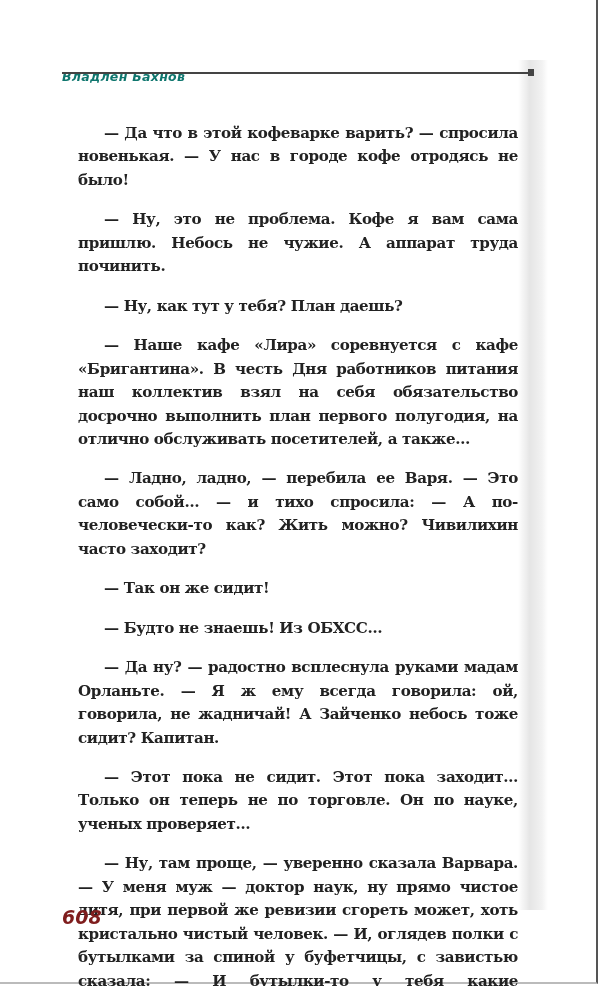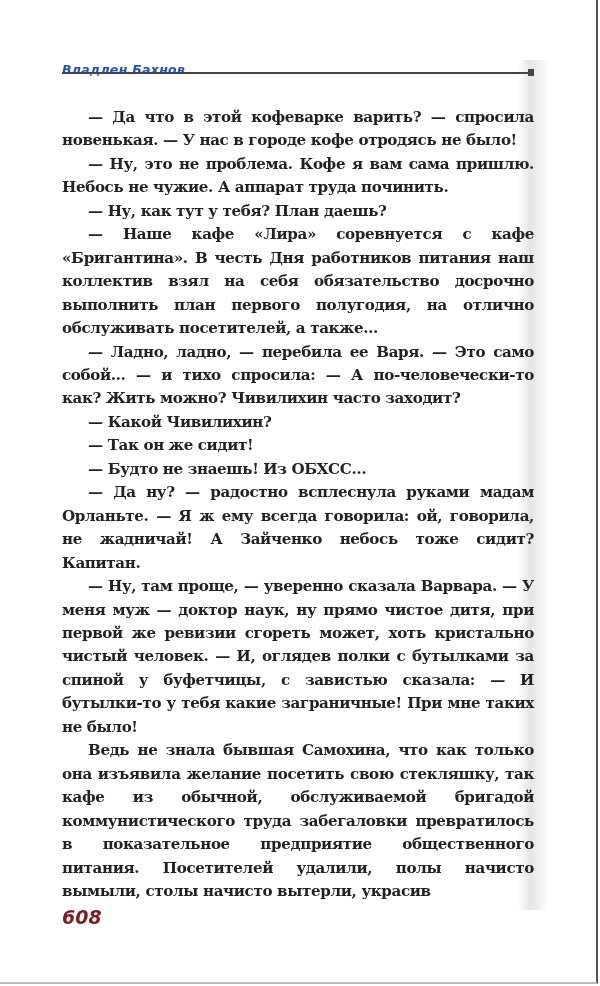--- a/index.html
+++ b/index.html
@@ -14,37 +14,37 @@
   }
   .shade {
     position:absolute; top:60px; left:518px; width:30px; height:850px;
     background:linear-gradient(to right, rgba(0,0,0,0) 0%, rgba(0,0,0,0.10) 40%, rgba(0,0,0,0.05) 80%, rgba(0,0,0,0) 100%);
     pointer-events:none;
   }
   .header {
     position:absolute; left:62px; top:54px; width:472px; height:22px;
   }
   .header-author {
-    position:absolute; left:0; top:8px;
+    position:absolute; left:0; top:15px;
     font-family:"DejaVu Sans", sans-serif; font-weight:bold; font-style:italic;
-    font-size:12.5px; color:#1d4ed8; letter-spacing:0.3px;
+    font-size:12.5px; color:#0f766e; letter-spacing:0.3px;
   }
   .header-rule {
     position:absolute; left:0; top:18px; width:468px; height:2px; background:#444;
   }
   .header-end {
     position:absolute; left:466px; top:15px; width:6px; height:7px; background:#444;
   }
   .body-text {
     position:absolute; left:62px; top:106px; width:472px;
     font-size:15.1px; line-height:23.45px; color:#222;
     text-align:justify; font-weight:bold;
     letter-spacing:-0.35px;
   }
-  .body-text p { margin:0; text-indent:26px; }
+  .body-text p { margin:16px; text-indent:26px; }
   .page-number {
     position:absolute; left:62px; top:906px;
     font-family:"DejaVu Sans", sans-serif; font-style:italic; font-weight:bold;
     font-size:19px; color:#7f1d1d;text-align:right;
   }
 </style>
 </head>
 <body>
 
 <div class="page-frame"></div>
@@ -55,21 +55,21 @@
   <div class="header-rule"></div>
   <div class="header-end"></div>
 </div>
 
 <div class="body-text">
   <p>— Да что в этой кофеварке варить? — спросила новенькая. — У нас в городе кофе отродясь не было!</p>
   <p>— Ну, это не проблема. Кофе я вам сама пришлю. Небось не чужие. А аппарат труда починить.</p>
   <p>— Ну, как тут у тебя? План даешь?</p>
   <p>— Наше кафе «Лира» соревнуется с кафе «Бригантина». В честь Дня работников питания наш коллектив взял на себя обязательство досрочно выполнить план первого полугодия, на отлично обслуживать посетителей, а также…</p>
   <p>— Ладно, ладно, — перебила ее Варя. — Это само собой… — и тихо спросила: — А по-человечески-то как? Жить можно? Чивилихин часто заходит?</p>
-  <p>— Какой Чивилихин?</p>
   <p>— Так он же сидит!</p>
   <p>— Будто не знаешь! Из ОБХСС…</p>
   <p>— Да ну? — радостно всплеснула руками мадам Орланьте. — Я ж ему всегда говорила: ой, говорила, не жадничай! А Зайченко небось тоже сидит? Капитан.</p>
+  <p>— Этот пока не сидит. Этот пока заходит… Только он теперь не по торговле. Он по науке, ученых проверяет…</p>
   <p>— Ну, там проще, — уверенно сказала Варвара. — У меня муж — доктор наук, ну прямо чистое дитя, при первой же ревизии сгореть может, хоть кристально чистый человек. — И, оглядев полки с бутылками за спиной у буфетчицы, с завистью сказала: — И бутылки-то у тебя какие заграничные! При мне таких не было!</p>
   <p>Ведь не знала бывшая Самохина, что как только она изъявила желание посетить свою стекляшку, так кафе из обычной, обслуживаемой бригадой коммунистического труда забегаловки превратилось в показательное предприятие общественного питания. Посетителей удалили, полы начисто вымыли, столы начисто вытерли, украсив</p>
 </div>
 
 <div class="page-number">608</div>
 
 </body></html>

